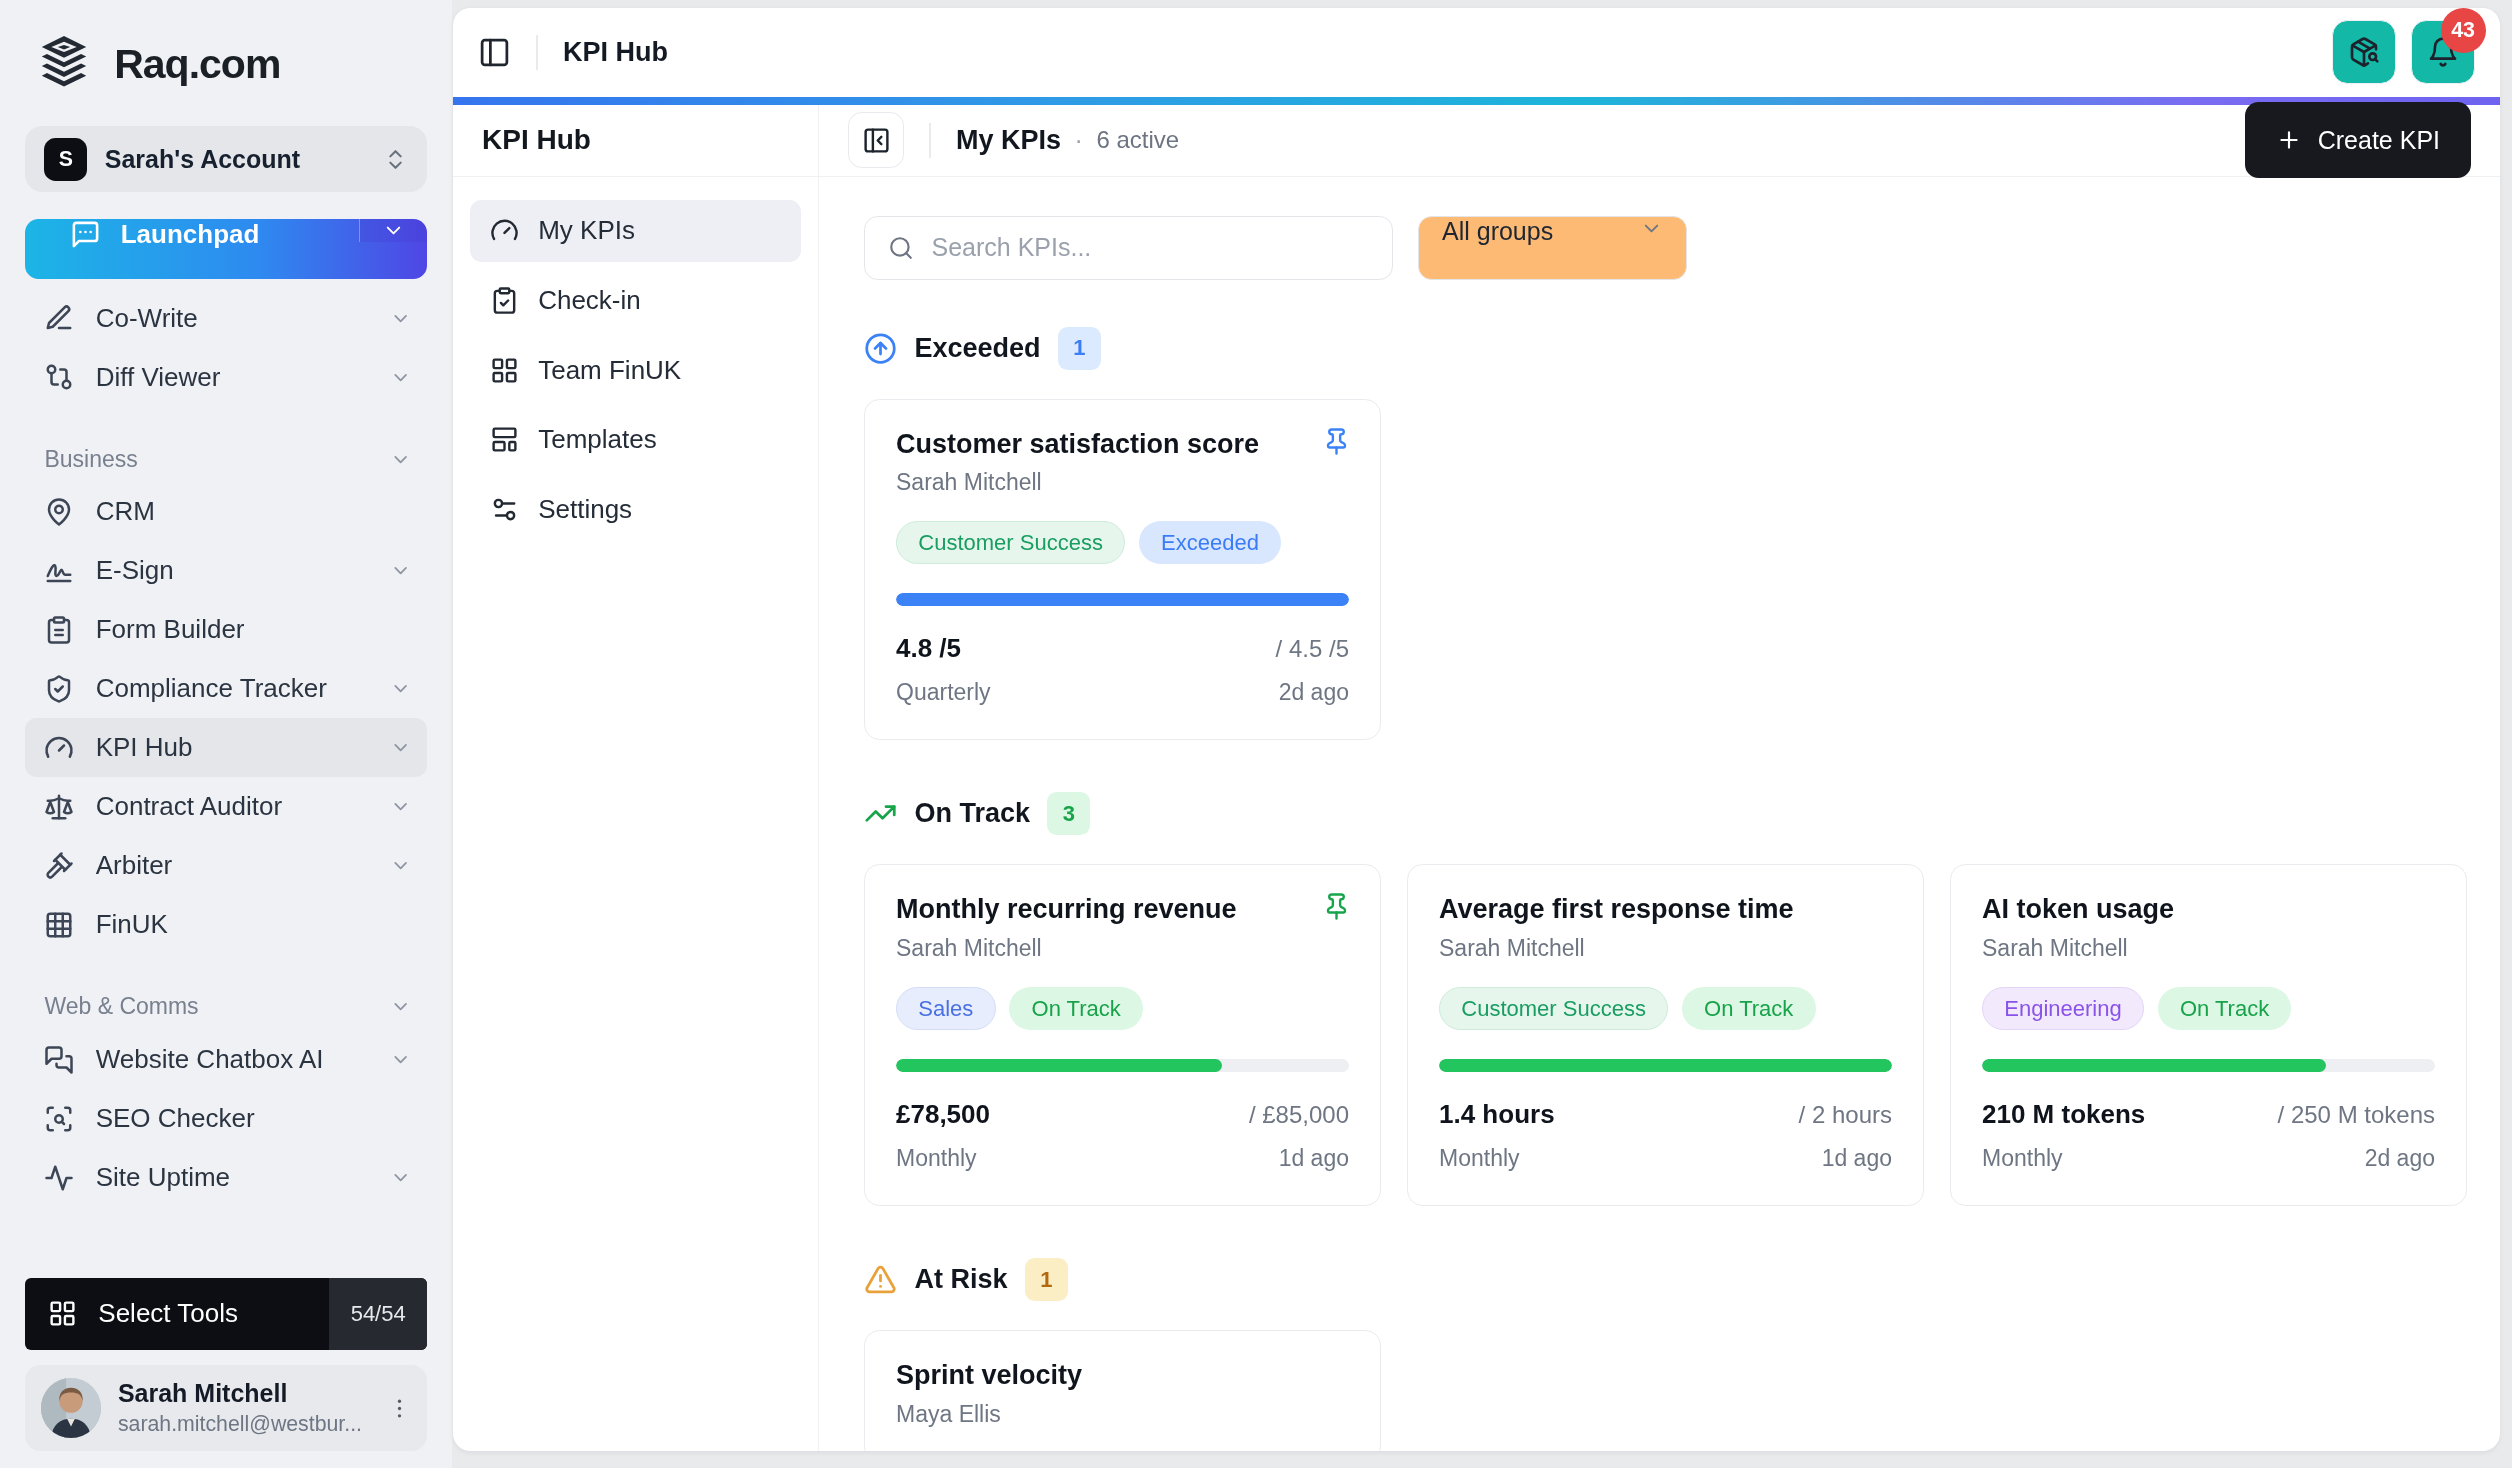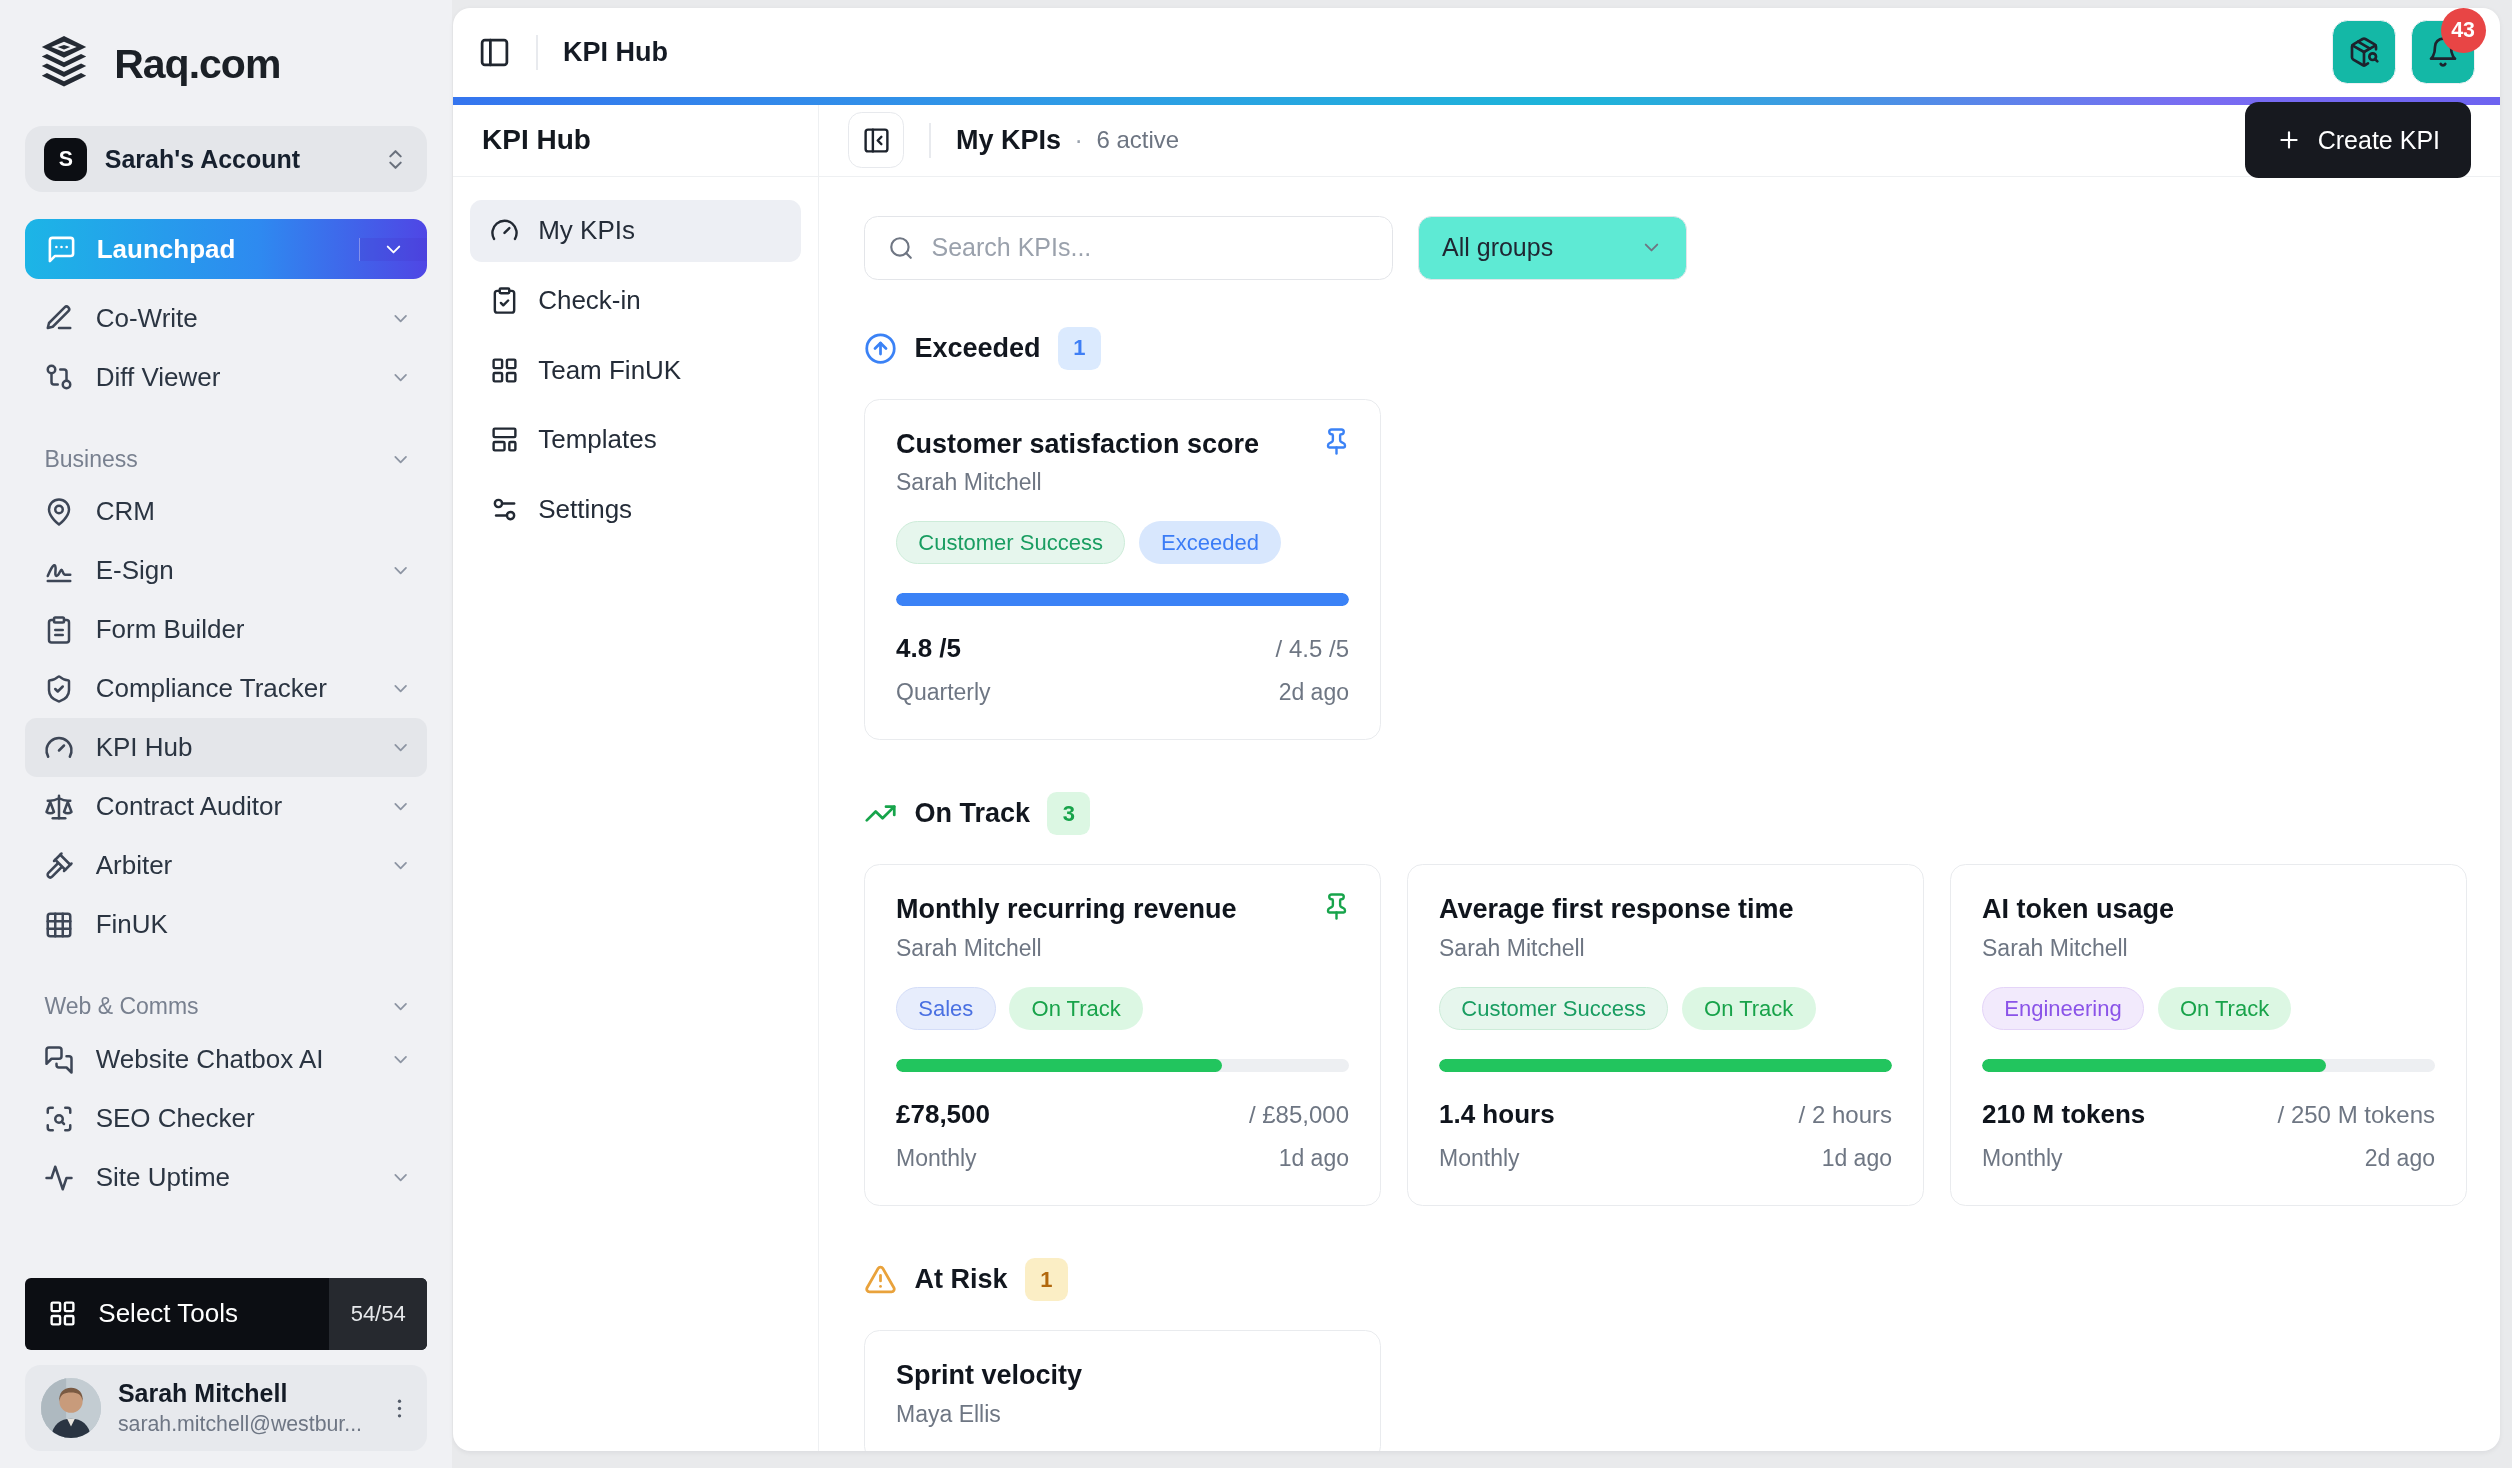--- a/index.html
+++ b/index.html
@@ -13,21 +13,21 @@
 
   
   .sidebar{position:absolute;left:0;top:0;width:452px;height:1468px;background:#f0f1f4;padding:33px 25px 17.4px 25px;display:flex;flex-direction:column;}
   .brand{display:flex;align-items:center;gap:19.4px;padding-left:7.8px;}
   .brand .logo{width:62px;height:62px;color:#232a33;}
   .brand-name{font-size:41px;font-weight:700;color:#1b2026;letter-spacing:-1px;}
   .account{margin-top:31px;height:66px;background:#e4e6ea;border-radius:17.4px;display:flex;align-items:center;gap:17.4px;padding:0 19.4px;cursor:default;}
   .account-avatar{width:43px;height:43px;border-radius:11.6px;background:#0c0e13;color:#fff;display:flex;align-items:center;justify-content:center;font-size:21.3px;font-weight:700;}
   .account-name{flex:1;font-size:25px;font-weight:600;color:#16202e;}
   .account .ic{width:25px;height:25px;color:#69707c;}
-  .launchpad{margin-top:27px;height:60px;border-radius:13.6px;background:linear-gradient(90deg,#1cb5e6 0%,#2e8af0 58%,#4f46e5 100%);display:flex;align-items:center;color:#fff;overflow:hidden;}
+  .launchpad{margin-top:27px;height:60px;border-radius:13.6px;background:linear-gradient(90deg,#1cb5e6 0%,#2e8af0 58%,#4f46e5 100%);display:flex;align-items:flex-start;color:#fff;overflow:hidden;padding-left:24px;}
   .launchpad-main{flex:1;display:flex;align-items:center;gap:19.4px;padding:0 21.3px;}
   .launchpad-main .ic{width:31px;height:31px;}
   .launchpad-label{font-size:26px;font-weight:600;}
   .launchpad-caret{width:68px;display:flex;align-items:center;justify-content:center;border-left:1.9px solid rgba(255,255,255,.35);background:rgba(67,56,202,.25);}
   .launchpad-caret .ic{width:23px;height:23px;}
   .nav-list{margin-top:9.7px;}
   .nav-item{height:59px;display:flex;align-items:center;gap:21.3px;padding:0 15.5px 0 19.4px;border-radius:11.6px;color:#2b3542;cursor:default;}
   .nav-item .ic.lead{width:30px;height:30px;color:#3d4656;}
   .nav-item .lbl{flex:1;font-size:26px;color:#2b3542;white-space:nowrap;}
   .nav-item .ic.caret{width:21.3px;height:21.3px;color:#8d95a3;}
@@ -82,21 +82,21 @@
   .content-dot{font-size:25px;color:#9aa2ad;margin:0 13.6px;}
   .content-meta{font-size:24px;color:#6d7582;}
   .create-btn{height:76px;border-radius:13.6px;background:#17191f;color:#fff;display:flex;align-items:center;gap:15.5px;padding:0 31px;font-size:25px;font-weight:500;cursor:pointer;border:none;}
   .create-btn .ic{width:26px;height:26px;}
   .content-scroll{flex:1;padding:39px 33px 0 45px;overflow:hidden;}
   .search-row{display:flex;gap:25px;margin-bottom:47px;}
   .search-box{width:529px;height:64px;border:1.9px solid #e3e5e9;border-radius:13.6px;display:flex;align-items:center;gap:15.5px;padding:0 23px;background:#fff;}
   .search-box .ic{width:26px;height:26px;color:#6f7683;}
   .search-box input{border:none;outline:none;flex:1;font-size:25px;font-family:"Liberation Sans",sans-serif;color:#0f766e;background:transparent;}
   .search-box input::placeholder{color:#9aa1ac;}
-  .group-select{width:269px;height:64px;border:1.9px solid #e3e5e9;border-radius:13.6px;display:flex;align-items:center;justify-content:space-between;padding:0 23px;background:#5eead4;cursor:pointer;}
+  .group-select{width:269px;height:64px;border:1.9px solid #e3e5e9;border-radius:13.6px;display:flex;align-items:flex-start;justify-content:space-between;padding:0 23px;background:#fdba74;cursor:pointer;}
   .group-select .val{font-size:25px;color:#1f2632;}
   .group-select .ic{width:23px;height:23px;color:#6f7683;}
 
   .section{margin-bottom:52px;}
   .section-head{display:flex;align-items:center;gap:17.4px;}
   .section-head .ic{width:33px;height:33px;}
   .section-title{font-size:27px;font-weight:700;color:#12171f;}
   .count-badge{min-width:43px;height:43px;border-radius:9.7px;display:flex;align-items:center;justify-content:center;padding:0 11.6px;font-size:22px;font-weight:600;}
   .theme-blue .ic{color:#3b82f6;} .theme-blue .count-badge{background:#dbeafe;color:#3e7ef5;}
   .theme-green .ic{color:#17a44b;} .theme-green .count-badge{background:#dcf7e3;color:#17a34a;}

